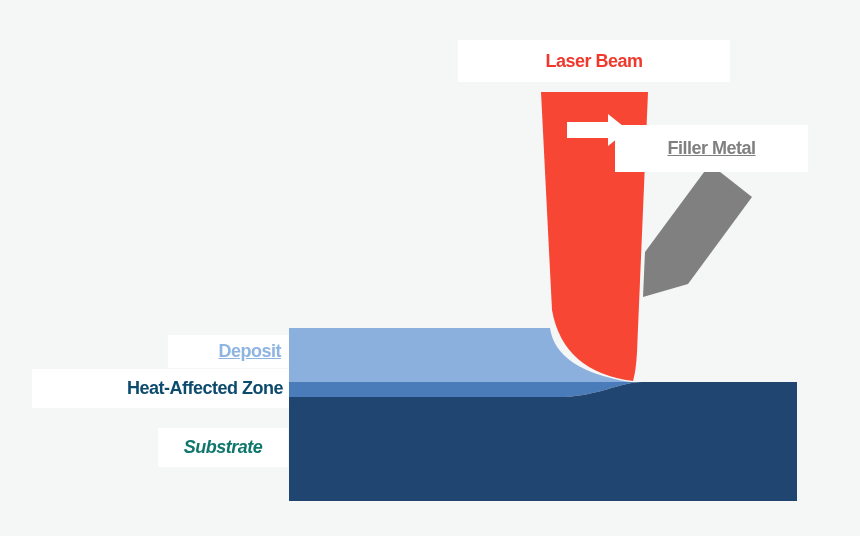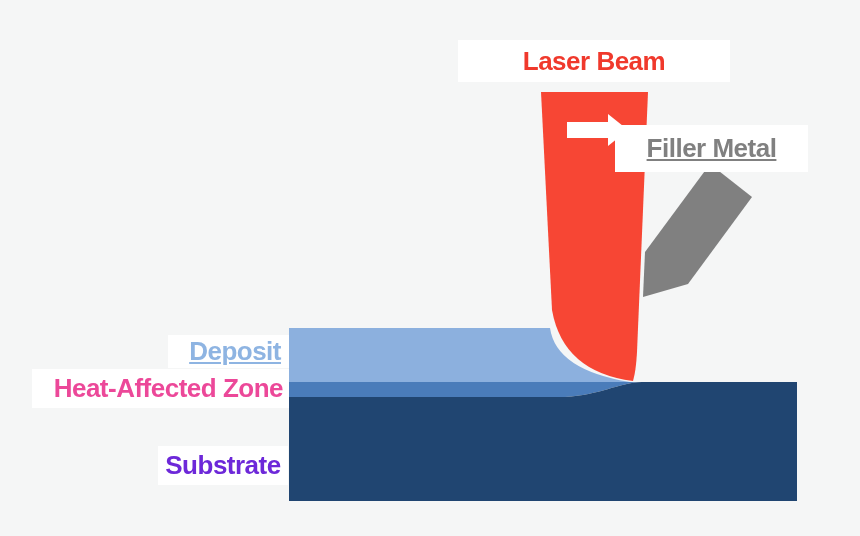--- a/index.html
+++ b/index.html
@@ -12,33 +12,33 @@
   }
   .stage { position: absolute; left: 0; top: 0; width: 860px; height: 536px; }
   svg.diagram { position: absolute; left: 0; top: 0; }
 
   .label-box {
     position: absolute;
     background: #FFFFFF;
     display: flex;
     align-items: center;
     font-weight: bold;
-    font-size: 26px;
+    font-size: 18px;
     letter-spacing: -0.5px;
     white-space: nowrap;
     z-index: 5;
   }
   .label-box.center { justify-content: center; }
   .label-box.right  { justify-content: flex-end; }
 
   .lbl-laser     { left: 458px; top: 40px;  width: 272px; height: 42px; color: #F0392C; }
   .lbl-filler    { left: 615px; top: 125px; width: 193px; height: 47px; color: #808080; text-decoration: underline; }
   .lbl-deposit   { left: 168px; top: 335px; width: 121px; height: 33px; color: #8EB4E2; padding-right: 8px; width: 113px; text-decoration: underline; }
-  .lbl-haz       { left: 32px;  top: 369px; width: 251px; height: 39px; color: #ec4899; padding-right: 6px; }
-  .lbl-substrate { left: 158px; top: 446px; width: 130px; height: 39px; color: #6d28d9; }
+  .lbl-haz       { left: 32px;  top: 369px; width: 251px; height: 39px; color: #0c4a6e; padding-right: 6px; }
+  .lbl-substrate { left: 158px; top: 428px; width: 130px; height: 39px; color: #0f766e; font-style: italic; }
 </style>
 </head>
 <body>
 
 <div class="stage">
 
   <svg class="diagram" width="860" height="536" viewBox="0 0 860 536">
 
     <path d="M289,328 L550,328 Q556,370 630,382 L289,382 Z" fill="#8CB0DE"></path>
 

